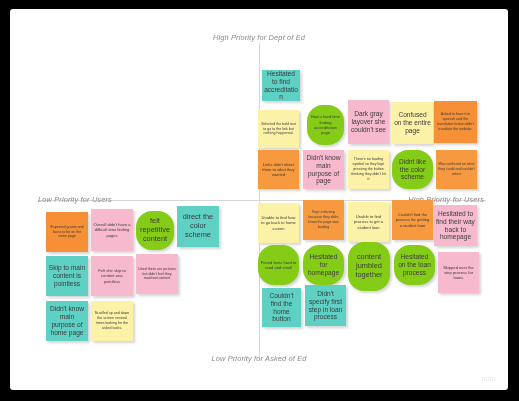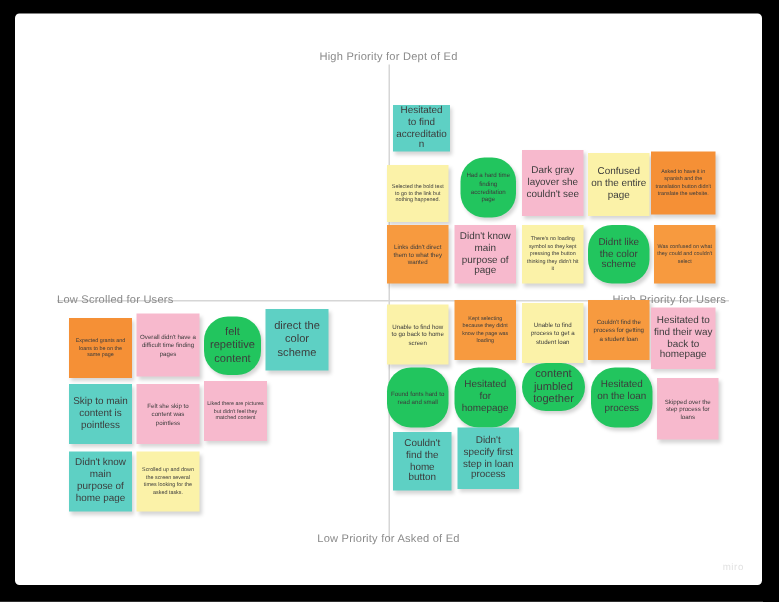--- a/index.html
+++ b/index.html
@@ -10,60 +10,60 @@
          box-sizing:border-box;padding:9px 11px 11px 10px;}
   #board{position:relative;width:100%;height:100%;background:#fff;
          border-radius:3px;overflow:hidden;}
 
   
   .axis{position:absolute;background:#d6d6d6;}
   .axis.v{width:1px;top:34px;bottom:30px;left:50%;}
   .axis.h{height:1px;left:28px;right:22px;top:191px;}
 
   .axlabel{position:absolute;color:#8a8a8a;font-size:7.4px;
-           letter-spacing:.15px;white-space:nowrap;}
+           letter-spacing:.15px;white-space:nowrap;font-style:italic;}
   .ax-top{top:24px;left:50%;transform:translateX(-50%);}
   .ax-bottom{top:345px;left:50%;transform:translateX(-50%);}
   .ax-left{top:186px;left:28px;}
   .ax-right{top:186px;right:24px;}
 
   .watermark{position:absolute;right:12px;bottom:8px;color:#e2e2e2;
              font-size:6.5px;letter-spacing:.4px;}
 
   
   .note{position:absolute;box-sizing:border-box;
         display:flex;align-items:center;justify-content:center;
         text-align:center;color:#3c3c3c;line-height:1.18;
         padding:2px 2px;overflow:hidden;
         box-shadow:1.5px 2px 2.5px rgba(0,0,0,.17);
         word-break:break-word;hyphens:auto;}
   .t-teal{background:#5ed0c4;}
   .t-yellow{background:#fbf2a8;}
   .t-pink{background:#f7b9cd;}
-  .t-green{background:#22c55e;border-radius:16px;}
+  .t-green{background:#84cc16;border-radius:16px;}
   .t-orange{background:#f59036;}
   .t-orange2{background:#f79a3f;}
 
   .s-lg{font-size:7.4px;}
   .s-md{font-size:6.6px;}
   .s-sm{font-size:4.1px;line-height:1.3;}
   .s-xs{font-size:3.6px;line-height:1.35;}
 </style>
 </head>
 <body>
 
 <div id="frame">
   <div id="board">
 
     <div class="axis v"></div>
     <div class="axis h"></div>
 
     <div class="axlabel ax-top">High Priority for Dept of Ed</div>
     <div class="axlabel ax-bottom">Low Priority for Asked of Ed</div>
-    <div class="axlabel ax-left">Low Scrolled for Users</div>
+    <div class="axlabel ax-left">Low Priority for Users</div>
     <div class="axlabel ax-right">High Priority for Users</div>
 
     <div id="notes-layer">
         <div class="note t-teal s-md" style="left: 252px; top: 61px; width: 38px; height: 31px;">
           <span>Hesitated to find accreditation</span>
         </div>
         <div class="note t-yellow s-xs" style="left: 248px; top: 101px; width: 41px; height: 38px;">
           <span>Selected the bold text to go to the link but nothing happened.</span>
         </div>
         <div class="note t-green s-sm" style="left: 297px; top: 96px; width: 37px; height: 40px;">
@@ -134,21 +134,21 @@
         </div>
         <div class="note t-pink s-md" style="left: 424px; top: 196px; width: 43px; height: 41px;">
           <span>Hesitated to find their way back to homepage</span>
         </div>
         <div class="note t-green s-sm" style="left: 248px; top: 236px; width: 41px; height: 40px;">
           <span>Found fonts hard to read and small</span>
         </div>
         <div class="note t-green s-md" style="left: 293px; top: 236px; width: 41px; height: 40px;">
           <span>Hesitated for homepage</span>
         </div>
-        <div class="note t-green s-lg" style="left: 338px; top: 233px; width: 42px; height: 32px;">
+        <div class="note t-green s-lg" style="left: 338px; top: 233px; width: 42px; height: 49px;">
           <span>content jumbled together</span>
         </div>
         <div class="note t-green s-md" style="left: 384px; top: 236px; width: 41px; height: 40px;">
           <span>Hesitated on the loan process</span>
         </div>
         <div class="note t-pink s-sm" style="left: 428px; top: 243px; width: 41px; height: 41px;">
           <span>Skipped over the step process for loans</span>
         </div>
         <div class="note t-teal s-md" style="left: 252px; top: 279px; width: 39px; height: 39px;">
           <span>Couldn't find the home button</span>

